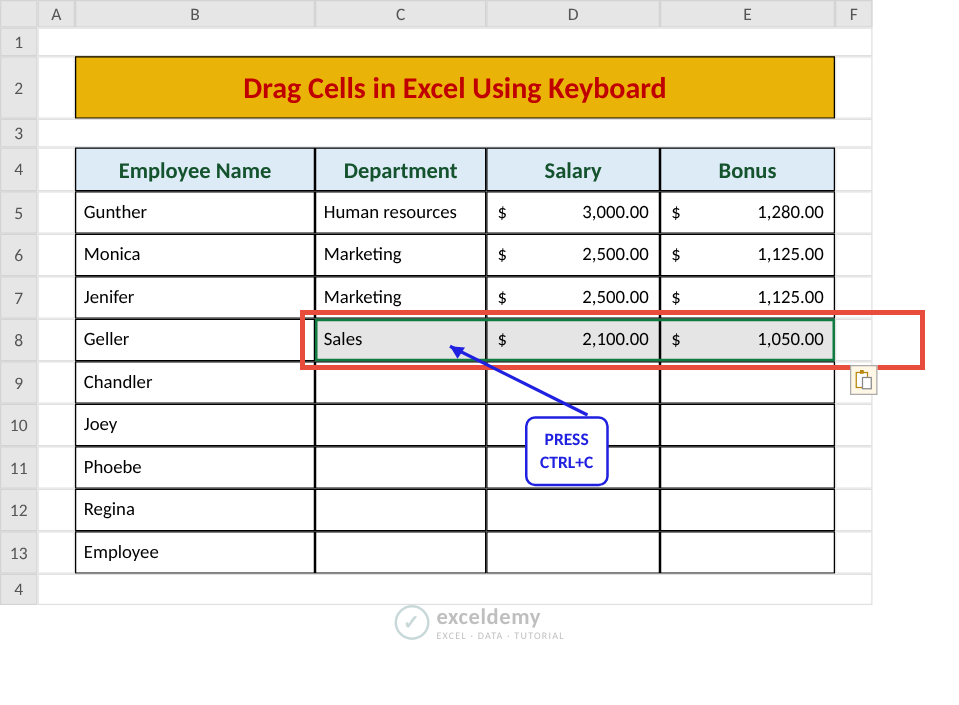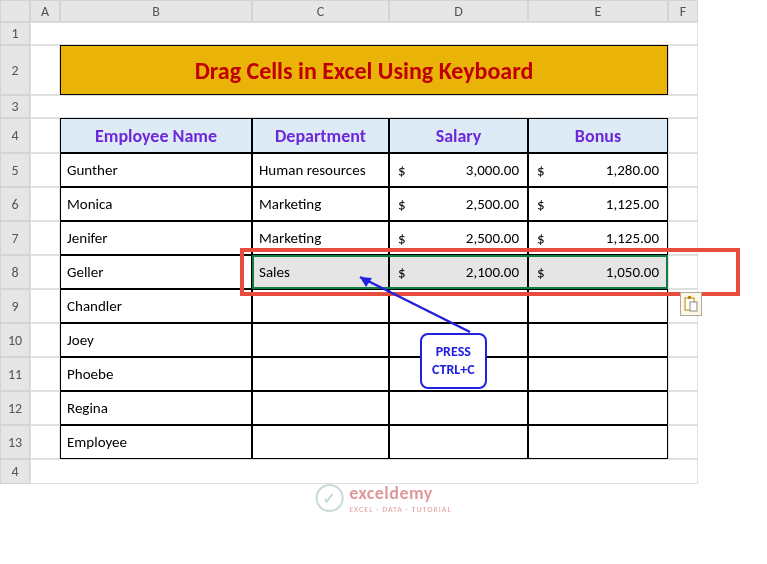--- a/index.html
+++ b/index.html
@@ -6,37 +6,37 @@
 body { font-family: Calibri, Arial, sans-serif; background: #fff; width: 767px; height: 564px; position: relative; overflow: hidden; }
 
 .grid { display: grid; grid-template-columns: 30px 30px 192px 137px 139px 140px 30px; grid-template-rows: 22px 23px 50px 23px 35px repeat(9, 34px) 25px; }
 
 .hdr { background: #e6e6e6; border: 1px solid #d4d4d4; display: flex; align-items: center; justify-content: center; font-size: 14px; color: #555; }
 .rowhdr { background: #e6e6e6; border: 1px solid #d4d4d4; display: flex; align-items: center; justify-content: center; font-size: 14px; color: #555; }
 .cell { border: 1px solid #e0e0e0; background: #fff; }
 
 .title { grid-column: 3 / 7; grid-row: 3; background: #eab308; border: 1px solid #000; display: flex; align-items: center; justify-content: center; font-size: 24px; font-weight: bold; color: #c00000; }
 
-.th { background: #ddebf7; border: 1px solid #000; display: flex; align-items: center; justify-content: center; font-size: 18px; font-weight: bold; color: #6d28d9; }
+.th { background: #ddebf7; border: 1px solid #000; display: flex; align-items: center; justify-content: center; font-size: 18px; font-weight: bold; color: #14532d; }
 .td { border: 1px solid #000; padding: 13px 6px; display: flex; align-items: center; font-size: 15px; color: #000; background: #fff; }
 .money { justify-content: space-between; }
 .money .dollar { margin-left: 2px; }
 .money .amt { margin-right: 2px; }
 
 .sel { background: #e5e5e5; }
 .r8-highlight { position: absolute; border: 4px solid #e74c3c; pointer-events: none; }
 .marching { position: absolute; border: 2px solid #107c41; pointer-events: none; }
 
 .callout { position: absolute; background: #fff; border: 2.5px solid #2020e0; border-radius: 8px; padding: 8px 10px; font-size: 14px; font-weight: bold; color: #2020e0; text-align: center; line-height: 1.3; }
 
 .paste-icon { position: absolute; width: 22px; height: 24px; border: 1px solid #aaa; background: #fff7e6; display: flex; align-items: center; justify-content: center; font-size: 12px; }
 
 .watermark { position: absolute; bottom: 50px; left: 50%; transform: translateX(-50%); display: flex; align-items: center; gap: 6px; opacity: 0.45; }
 .watermark .logo { width: 28px; height: 28px; border-radius: 50%; border: 2px solid #8aa; display: flex; align-items: center; justify-content: center; color: #8aa; font-weight: bold; }
-.watermark .txt { color: #b91c1c; }
+.watermark .txt { color: #737373; }
 .watermark .main { font-size: 18px; font-weight: bold; letter-spacing: 0.5px; }
 .watermark .sub { font-size: 8px; letter-spacing: 1px; }
 </style>
 </head>
 <body>
 
 <div class="grid">
 
   <div class="hdr"></div>
   <div class="hdr">A</div>

